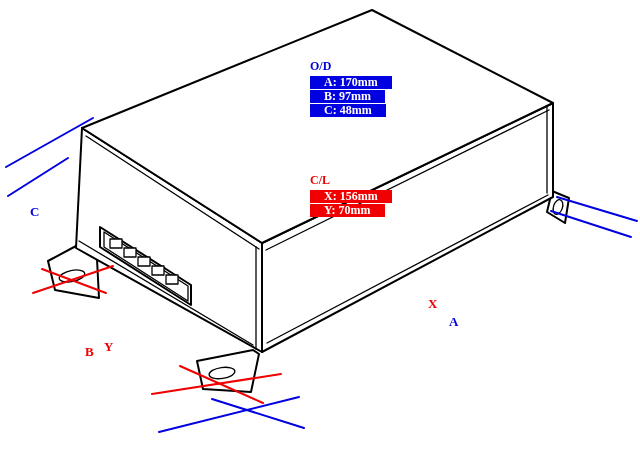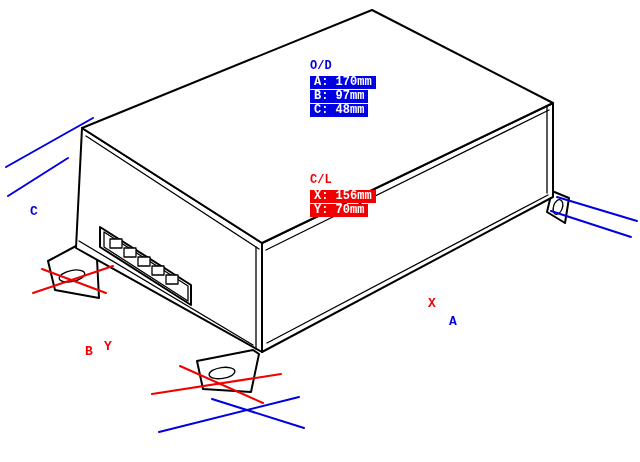--- a/index.html
+++ b/index.html
@@ -1,39 +1,39 @@
 <!DOCTYPE html>
 <html style="--blue: #0000e0; --red: #f00000; --line: #000000; --background: #ffffff;"><head>
 <meta charset="utf-8">
 <style>
   html, body { margin:0; padding:0; background:#ffffff; }
   .stage {
     position:relative; width:640px; height:462px;
     background:var(--background,#ffffff); overflow:hidden;
-    font-family:Liberation Mono, monospace;
+    font-family:Liberation Serif, serif;
   }
   .stage svg { position:absolute; left:0; top:0; }
 
   
   .black  { stroke:var(--line,#000); fill:none; stroke-width:2; stroke-linecap:round; stroke-linejoin:round; }
   .thin   { stroke-width:1.3; }
   .face   { fill:#ffffff; }
   .blue-line { stroke:var(--blue,#0000e0); stroke-width:2; fill:none; stroke-linecap:round; }
   .red-line  { stroke:var(--red,#f00000);  stroke-width:2; fill:none; stroke-linecap:round; }
 
   
   .label { position:absolute; font-weight:bold; font-size:13px; line-height:13px; }
   .label.blue { color:var(--blue,#0000e0); }
   .label.red  { color:var(--red,#f00000); }
 
   
   .ann { position:absolute; display:flex; flex-direction:column; align-items:flex-start; gap:1px;
          font-size:12px; font-weight:bold; line-height:13px; }
   .ann .hdr { margin-bottom:2px; }
-  .ann .val { color:#ffffff; padding:0 4px; }
+  .ann .val { color:#ffffff; padding:0 14px; }
   .ann.blue .hdr { color:var(--blue,#0000e0); }
   .ann.blue .val { background:var(--blue,#0000e0); }
   .ann.red  .hdr { color:var(--red,#f00000);margin-top:28px; }
   .ann.red  .val { background:var(--red,#f00000); }
 </style>
 </head>
 <body>
 
 <div class="stage">
 

